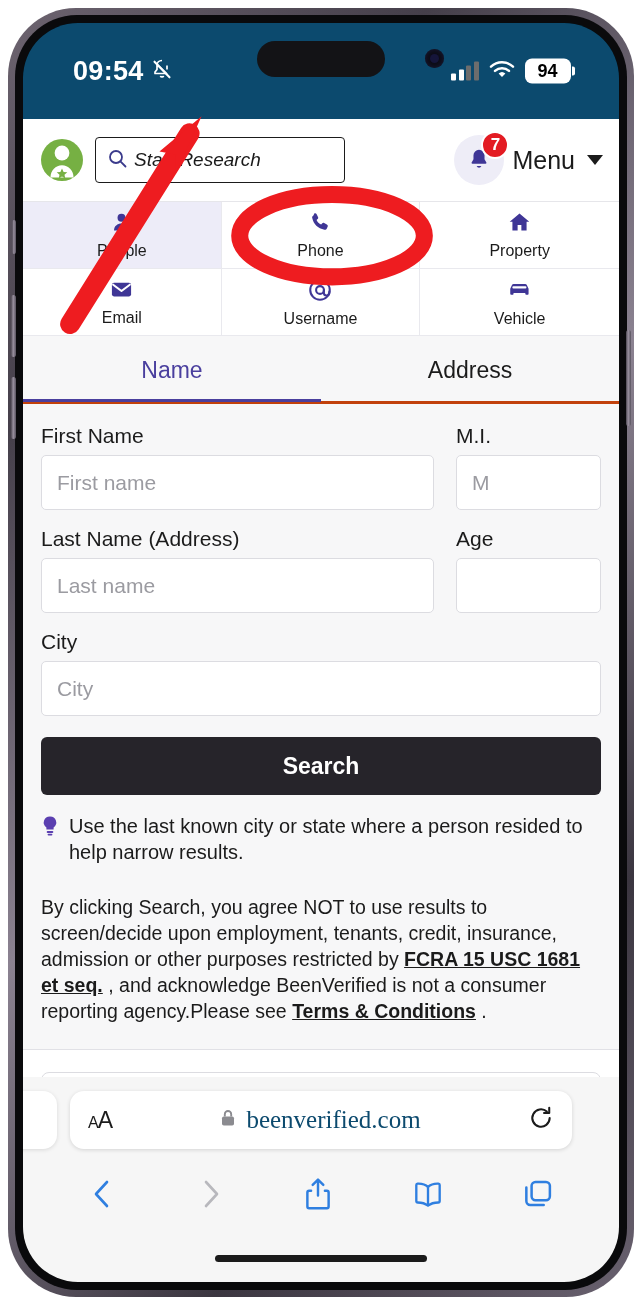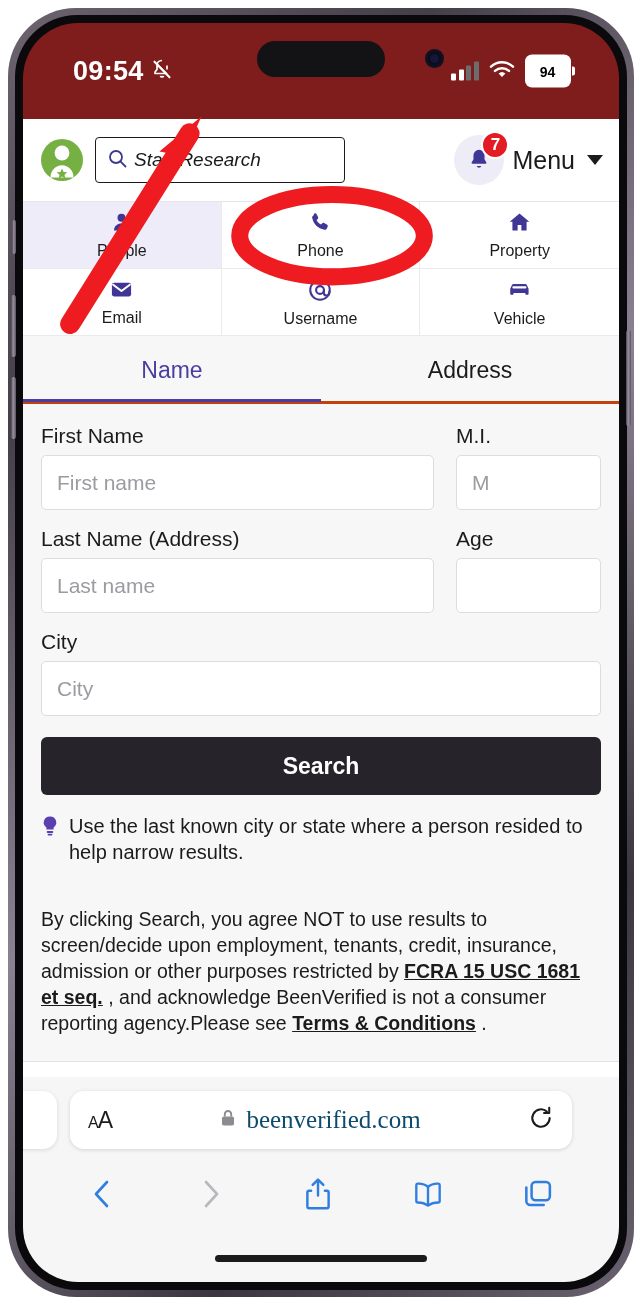--- a/index.html
+++ b/index.html
@@ -50,21 +50,21 @@
   .btn-silence { left: -3px; top: 205px; width: 4px; height: 34px; }
   .btn-volup   { left: -4px; top: 280px; width: 5px; height: 62px; }
   .btn-voldn   { left: -4px; top: 362px; width: 5px; height: 62px; }
   .btn-power   { right: -4px; top: 315px; width: 5px; height: 96px; }
 
   
   .statusbar {
     position: absolute;
     top: 0; left: 0; right: 0;
     height: 96px;
-    background: #7f1d1d;
+    background: #0c4a6e;
     color: #ffffff;
     z-index: 6;
   }
   .dynamic-island {
     position: absolute;
     left: 50%;
     transform: translateX(-50%);
     top: 18px;
     width: 128px;
     height: 36px;
@@ -119,25 +119,25 @@
   .bars i:nth-child(1) { height: 7px; }
   .bars i:nth-child(2) { height: 11px; }
   .bars i:nth-child(3) { height: 15px; background: #6d6d6d; }
   .bars i:nth-child(4) { height: 19px; background: #6d6d6d; }
   .battery {
     display: flex;
     align-items: center;
   }
   .battery-body {
     min-width: 46px;
-    height: 33px;
+    height: 25px;
     border-radius: 7px;
     background: #ffffff;
     color: #000000;
-    font-size: 14px;
+    font-size: 18px;
     font-weight: bold;
     display: flex;
     align-items: center;
     justify-content: center;
     padding: 0 4px;
   }
   .battery-tip {
     width: 3px; height: 9px;
     background: #ffffff;
     border-radius: 0 2px 2px 0;
@@ -340,21 +340,21 @@
     gap: 10px;
     margin-top: 18px;
     font-size: 20px;
     line-height: 1.32;
     color: #1b1b1b;
     font-family: "Liberation Sans", sans-serif;
   }
   .bulb { flex: 0 0 18px; margin-top: 2px; }
 
   .disclaimer {
-    margin-top: 40px;
+    margin-top: 28px;
     font-size: 19.5px;
     line-height: 1.34;
     color: #1b1b1b;
     font-family: "Liberation Sans", sans-serif;
   }
   .disclaimer b {
     font-weight: bold;
     text-decoration: underline;
   }
 

